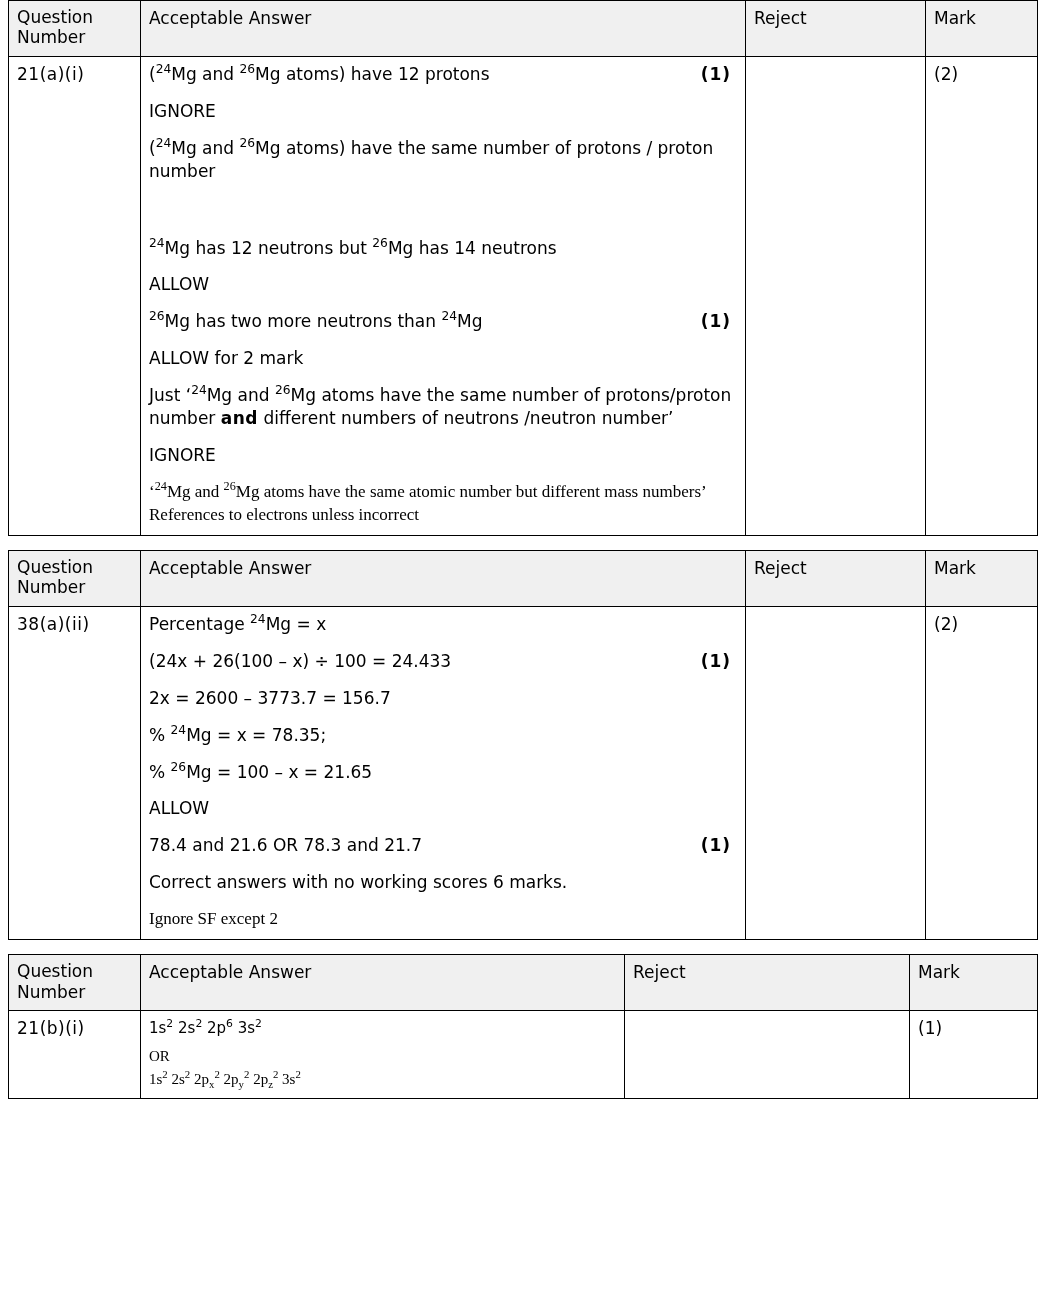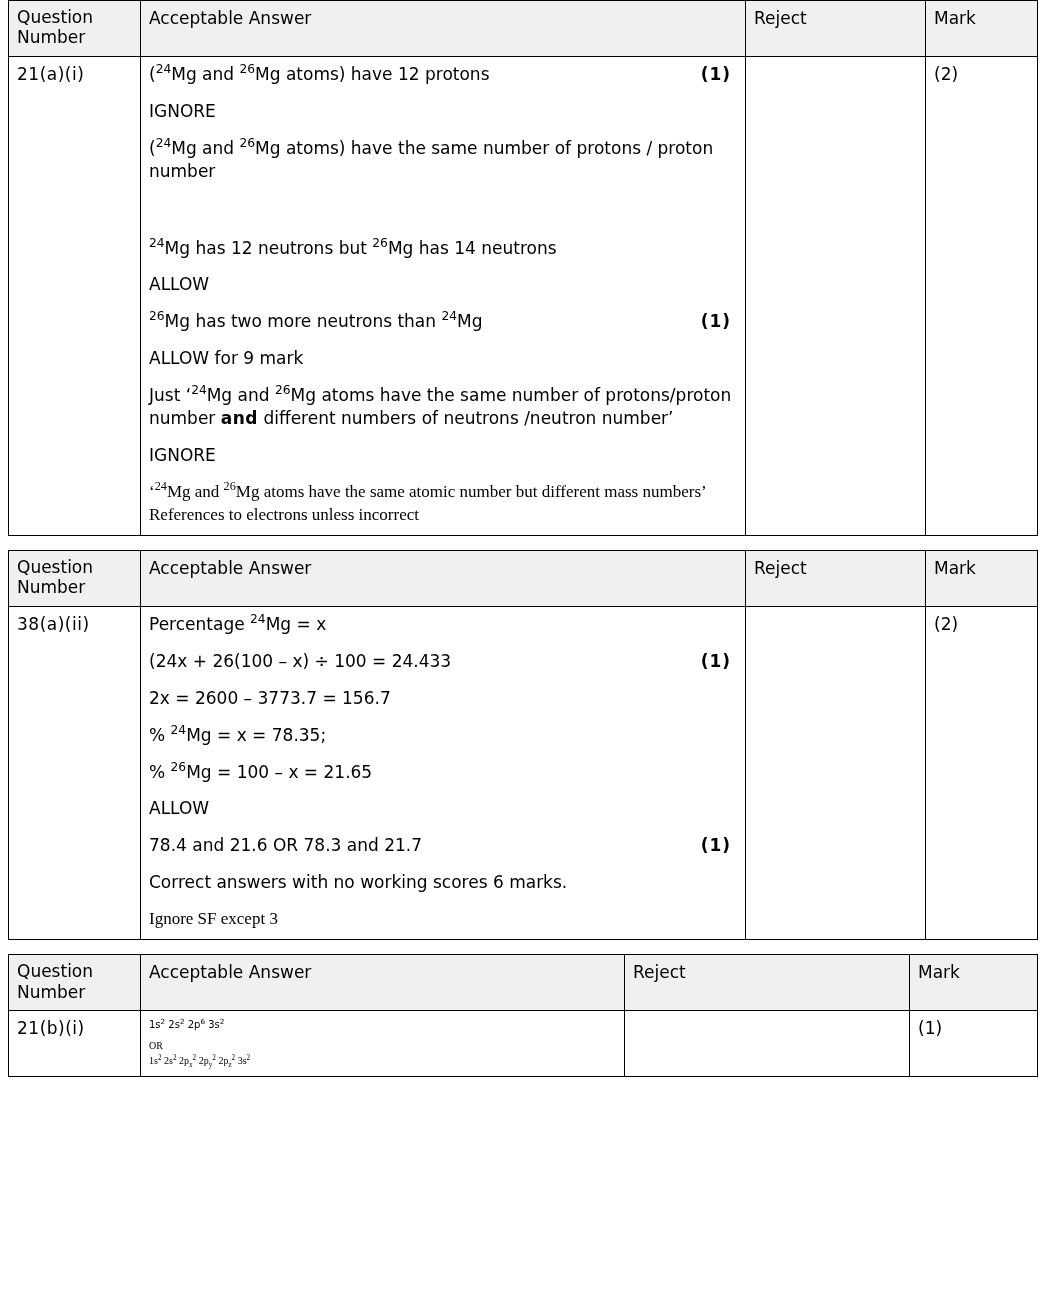--- a/index.html
+++ b/index.html
@@ -105,21 +105,21 @@
   sub {
     font-size: 0.72em;
     vertical-align: sub;
     line-height: 0;
   }
   .bold-and {
     font-weight: bold;
     letter-spacing: 0.5px;
   }
   .small-cfg {
-    font-size: 10px;
+    font-size: 15px;
     line-height: 1.5;
   }
   .tight p {
     margin-bottom: 6px;
   }
   .nowrap-row::after {
     content: "";
     display: block;
     clear: both;
   }
@@ -146,21 +146,21 @@
     <tr>
       <td class="qlabel">21(a)(i)</td>
       <td class="answer-cell">
             <p class="ans-line nowrap-row"><span class="mk mk-right">(1)</span>(<sup>24</sup>Mg and <sup>26</sup>Mg atoms) have 12 protons</p>
             <p class="ans-line nowrap-row">IGNORE</p>
             <p class="ans-line nowrap-row">(<sup>24</sup>Mg and <sup>26</sup>Mg atoms) have the same number of protons / proton number</p>
             <div class="spacer"></div>
             <p class="ans-line nowrap-row"><sup>24</sup>Mg has 12 neutrons but <sup>26</sup>Mg has 14 neutrons</p>
             <p class="ans-line nowrap-row">ALLOW</p>
             <p class="ans-line nowrap-row"><span class="mk mk-right">(1)</span><sup>26</sup>Mg has two more neutrons than <sup>24</sup>Mg</p>
-            <p class="ans-line nowrap-row">ALLOW for 9 mark</p>
+            <p class="ans-line nowrap-row">ALLOW for 2 mark</p>
             <p class="ans-line nowrap-row">Just ‘<sup>24</sup>Mg and <sup>26</sup>Mg atoms have the same number of protons/proton number <span class="bold-and">and</span> different numbers of neutrons /neutron number’</p>
             <p class="ans-line nowrap-row">IGNORE</p>
             <p class="ans-line nowrap-row">‘<sup>24</sup>Mg and <sup>26</sup>Mg atoms have the same atomic number but different mass numbers’<br>References to electrons unless incorrect</p>
           </td>
       <td class="reject-cell"></td>
       <td class="mark-cell markval">(2)</td>
     </tr>
   </tbody>
     </table>
 
@@ -182,21 +182,21 @@
       <td class="qlabel">38(a)(ii)</td>
       <td class="answer-cell">
             <p class="ans-line nowrap-row">Percentage <sup>24</sup>Mg = x</p>
             <p class="ans-line nowrap-row"><span class="mk mk-right">(1)</span>(24x + 26(100 – x) ÷ 100 = 24.433</p>
             <p class="ans-line nowrap-row">2x = 2600 – 3773.7 = 156.7</p>
             <p class="ans-line nowrap-row">% <sup>24</sup>Mg = x = 78.35;</p>
             <p class="ans-line nowrap-row">% <sup>26</sup>Mg = 100 – x = 21.65</p>
             <p class="ans-line nowrap-row">ALLOW</p>
             <p class="ans-line nowrap-row"><span class="mk mk-right">(1)</span>78.4 and 21.6 OR 78.3 and 21.7</p>
             <p class="ans-line nowrap-row">Correct answers with no working scores 6 marks.</p>
-            <p class="ans-line nowrap-row">Ignore SF except 3</p>
+            <p class="ans-line nowrap-row">Ignore SF except 2</p>
           </td>
       <td class="reject-cell"></td>
       <td class="mark-cell markval">(2)</td>
     </tr>
   </tbody>
     </table>
 
   <table class="mark-table">
     <colgroup>
       <col style="width:132px">

